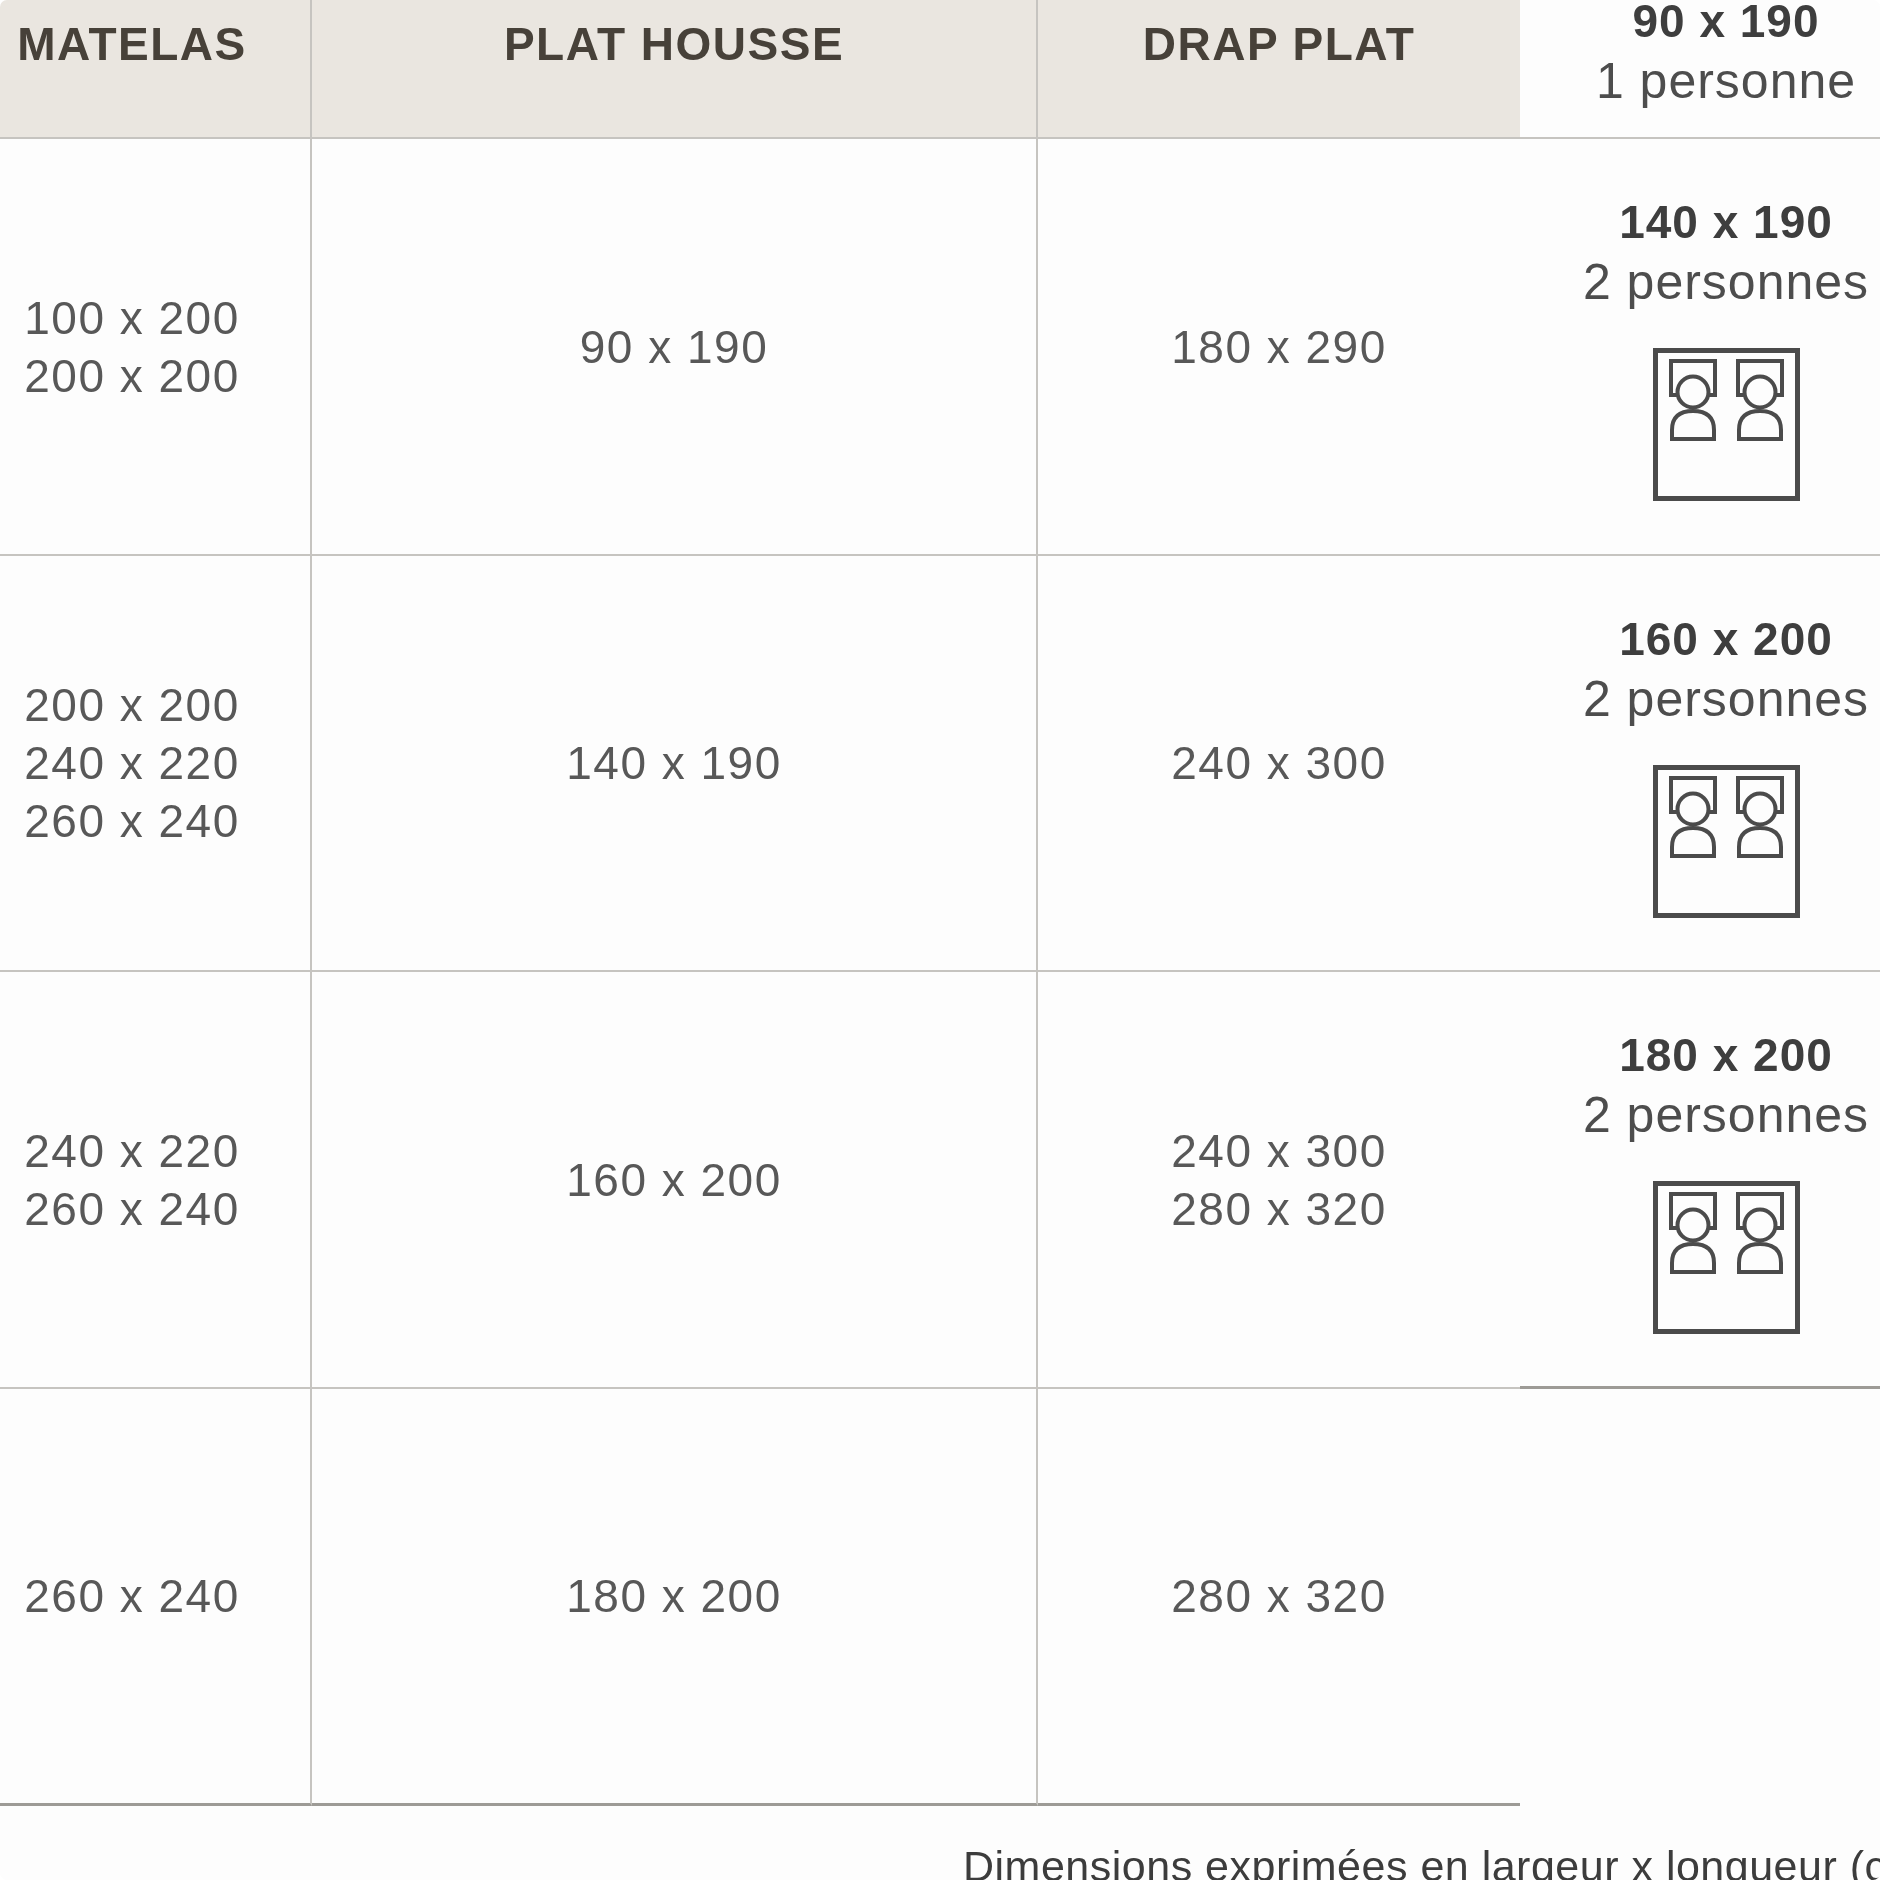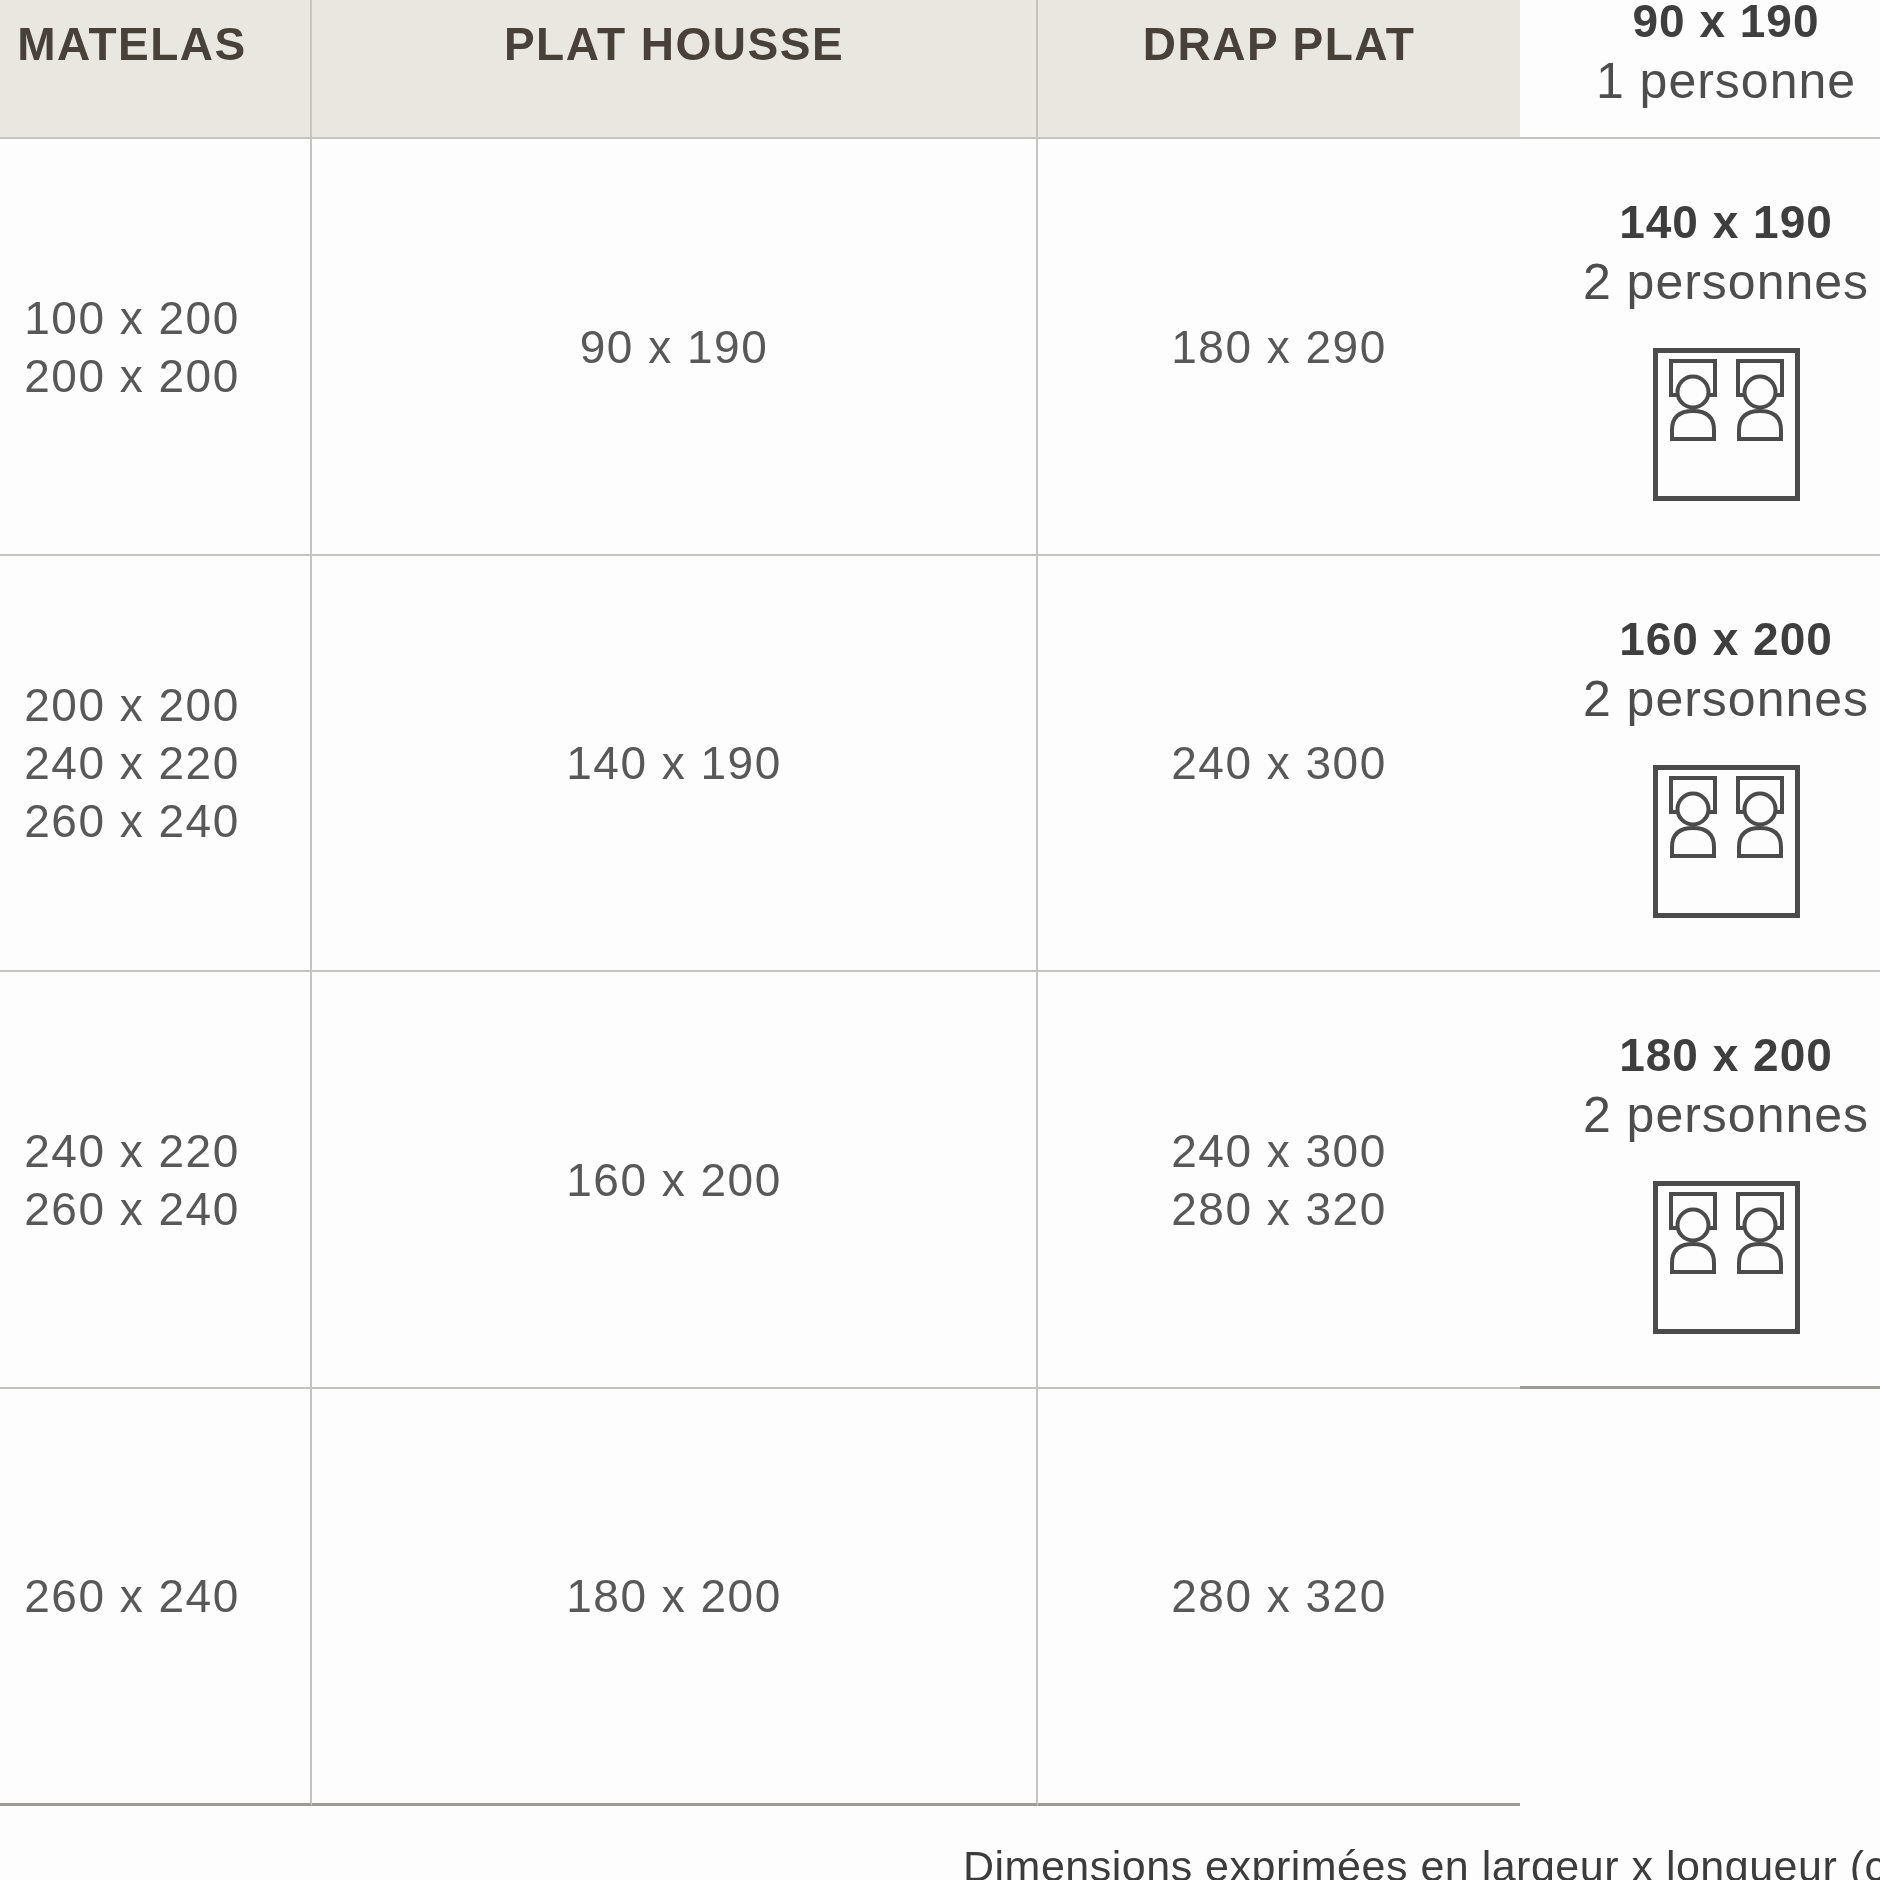--- a/index.html
+++ b/index.html
@@ -1,19 +1,20 @@
 <!DOCTYPE html>
 <html><head>
 <meta charset="utf-8">
 <style>
   html,body{margin:0;padding:0;}
   body{font-family:"Liberation Sans", sans-serif;}
   #viewport{
     position:relative;width:1880px;height:1880px;overflow:hidden;
     background:#fdfdfd;
+    border-radius:7px;
   }
   #grid{
     position:absolute;left:-46px;top:0;width:1980px;
     display:grid;
     grid-template-columns:358px 726px 482px 414px;
     grid-template-rows:139px 417px 416px 417px 417px;
   }
   .hcell{
     background:#eae6e0;
     display:flex;justify-content:center;align-items:flex-start;

